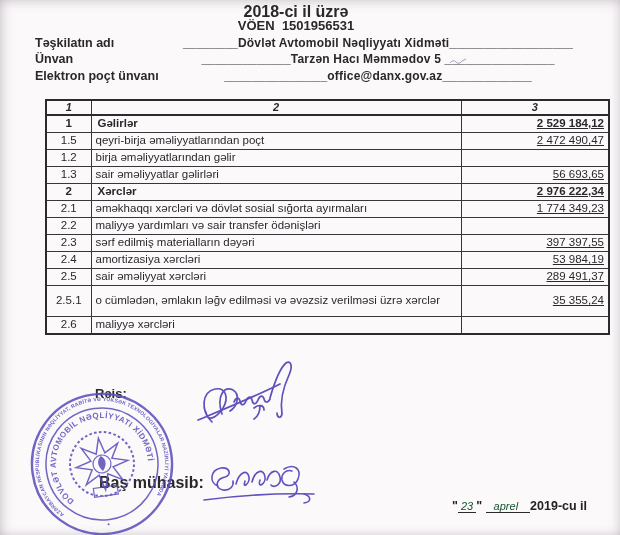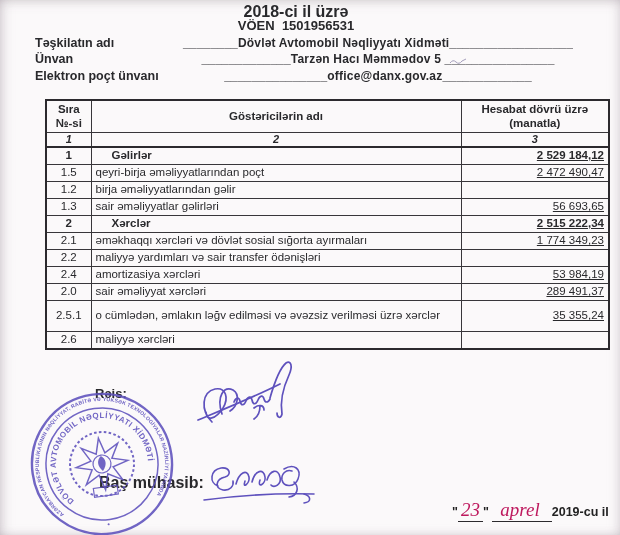--- a/index.html
+++ b/index.html
@@ -24,30 +24,30 @@
   table.rep td,table.rep th{border:1px solid #38363a;padding:0 4px;
             height:16px;line-height:1.15;overflow:hidden;}
   table.rep{border:2px solid #2c2a2e;}
   th{font-weight:bold;text-align:center;}
   tr.head th{height:31px;font-size:11.5px;}
   tr.idx td{height:11px;font-style:italic;font-weight:bold;text-align:center;
             font-size:11px;border-bottom:2px solid #2c2a2e;}
   td.no{text-align:center;}
   td.val{text-align:right;text-decoration:underline;}
   tr.sect td{font-weight:bold;}
-  tr.sect td.nm{padding-left:20px;}
+  tr.sect td.nm{padding-left:6px;}
   tr.dbl td{height:30px;}
   td.nm{text-align:left;padding-left:5px;}
 
   .reis{position:absolute;left:95px;top:386px;font-size:13px;font-weight:bold;}
   .bas{position:absolute;left:99px;top:474px;font-size:16px;font-weight:bold;}
   .dateline{position:absolute;left:452px;top:499px;font-size:12.5px;font-weight:bold;
             color:#222;white-space:nowrap;}
-  .hand{font-family:Liberation Serif, serif;font-style:italic;font-weight:normal;
-        color:#be185d;font-size:19px;}
+  .hand{font-family:Liberation Sans, sans-serif;font-style:italic;font-weight:normal;
+        color:#14532d;font-size:11px;}
   .u{border-bottom:1.6px solid #2c2a2e;display:inline-block;}
   .day{padding:0 3px;}
   .month{padding:0 12px 0 8px;}
   svg{position:absolute;overflow:visible;}
   .ink{stroke:#5e51bd;fill:none;stroke-linecap:round;stroke-linejoin:round;}
 </style>
 </head>
 <body>
 
 <div class="paper">
@@ -68,31 +68,20 @@
     <path d="M3,7 q3,-4 6,-1 q3,3 6,-1 l4,-2" stroke="#a59fbc" fill="none" stroke-width="1"></path>
   </svg>
 
   <table class="rep">
     <colgroup>
         <col style="width:45px">
         <col style="width:370px">
         <col style="width:148px">
       </colgroup>
     <tbody>
-        <tr class="head">
-      <th>
-        <div>Sıra</div>
-            <div>№-si</div>
-      </th>
-      <th>Göstəricilərin adı</th>
-      <th>
-        <div>Hesabat dövrü üzrə</div>
-            <div>(manatla)</div>
-      </th>
-    </tr>
     <tr class="idx">
       <td>1</td>
       <td>2</td>
       <td>3</td>
     </tr>
     <tr class="sect">
       <td class="no">1</td>
       <td class="nm">Gəlirlər</td>
       <td class="val">2 529 184,12</td>
     </tr>
@@ -107,39 +96,44 @@
       <td class="val"></td>
     </tr>
     <tr>
       <td class="no">1.3</td>
       <td class="nm">sair əməliyyatlar gəlirləri</td>
       <td class="val">56 693,65</td>
     </tr>
     <tr class="sect">
       <td class="no">2</td>
       <td class="nm">Xərclər</td>
-      <td class="val">2 515 222,34</td>
+      <td class="val">2 976 222,34</td>
     </tr>
     <tr>
       <td class="no">2.1</td>
       <td class="nm">əməkhaqqı xərcləri və dövlət sosial sığorta ayırmaları</td>
       <td class="val">1 774 349,23</td>
     </tr>
     <tr>
       <td class="no">2.2</td>
       <td class="nm">maliyyə yardımları və sair transfer ödənişləri</td>
       <td class="val"></td>
     </tr>
     <tr>
+      <td class="no">2.3</td>
+      <td class="nm">sərf edilmiş materialların dəyəri</td>
+      <td class="val">397 397,55</td>
+    </tr>
+    <tr>
       <td class="no">2.4</td>
       <td class="nm">amortizasiya xərcləri</td>
       <td class="val">53 984,19</td>
     </tr>
     <tr>
-      <td class="no">2.0</td>
+      <td class="no">2.5</td>
       <td class="nm">sair əməliyyat xərcləri</td>
       <td class="val">289 491,37</td>
     </tr>
     <tr class="dbl">
       <td class="no">2.5.1</td>
       <td class="nm">o cümlədən, əmlakın ləğv edilməsi və əvəzsiz verilməsi üzrə xərclər</td>
       <td class="val">35 355,24</td>
     </tr>
     <tr>
       <td class="no">2.6</td>

